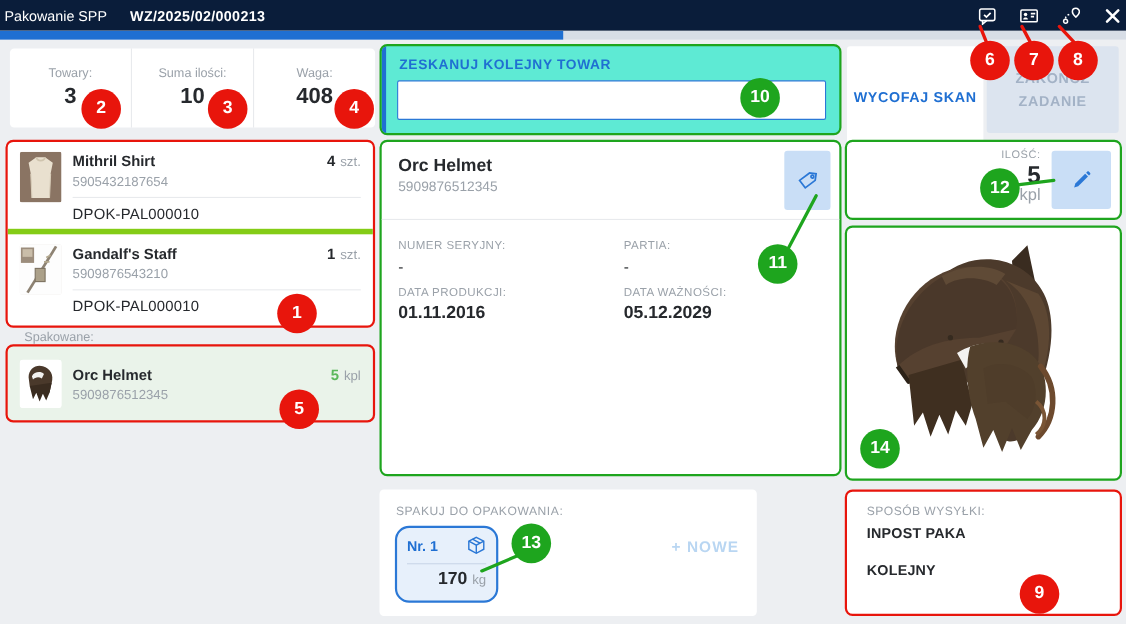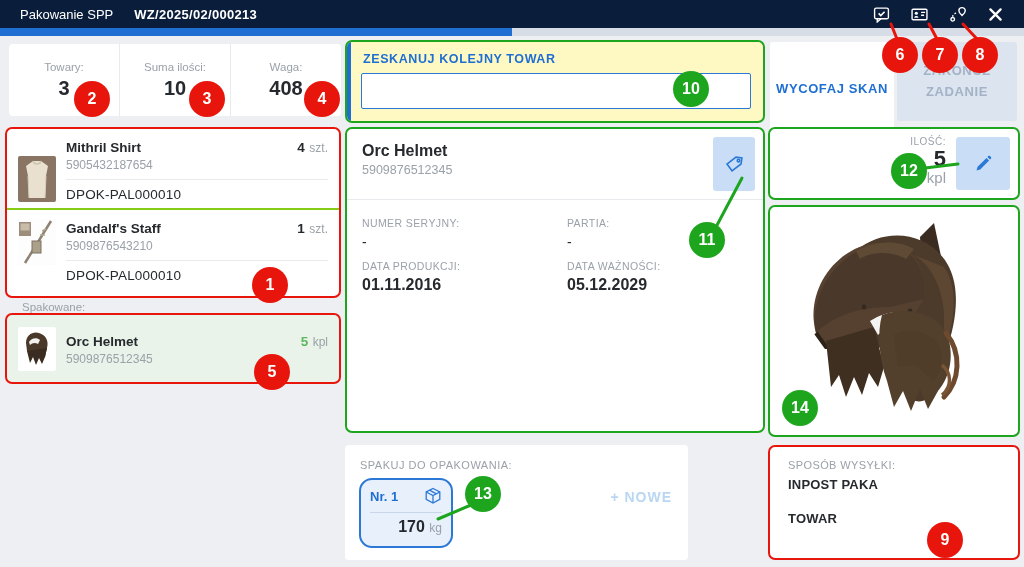--- a/index.html
+++ b/index.html
@@ -7,21 +7,21 @@
   body {
     font-family: "Liberation Sans", sans-serif;
     background:#edeff2;
     position:relative;
     color:#2b2f33;
   }
   
   .topbar{
     position:absolute; left:0; top:0; width:1024px; height:28px;
     background:#0a1d3a; display:flex; align-items:center;
-    padding:0 20px; color:#fff;
+    padding:0 4px; color:#fff;
   }
   .topbar-title{ font-size:13px; }
   .topbar-doc{ font-size:13px; font-weight:bold; margin-left:21px; letter-spacing:.3px;}
   .topbar-icons{ margin-left:auto; display:flex; align-items:center; gap:21px; }
   .tb-icon{ width:17px; height:17px; display:block; cursor:pointer; }
   
   .progress{ position:absolute; left:0; top:28px; width:1024px; height:8px; background:#d7dde6; }
   .progress-fill{ height:100%; background:#1f6fd2; }
   
   .card{ position:absolute; background:#fff; border-radius:4px; }
@@ -29,40 +29,40 @@
   .annot-green{ border:2px solid #1ea51e; border-radius:7px; }
   
   .stats{ left:9px; top:44px; width:332px; height:72px; display:flex; }
   .stat{ flex:1; display:flex; flex-direction:column; align-items:center; justify-content:center; gap:4px; border-right:1px solid #e8eaed;}
   .stat:last-child{ border-right:none; }
   .stat-label{ font-size:11.5px; color:#9aa1a9; }
   .stat-value{ font-size:20px; font-weight:600; color:#26292d; }
   
   .prod-list{ left:5px; top:127px; width:336px; height:171px; overflow:hidden; }
   .prod-row{ padding:9px 11px 6px 11px; display:flex; gap:10px; cursor:pointer; }
-  .prod-row.first{ border-bottom:2px solid #84cc16;align-items:flex-end; }
+  .prod-row.first{ border-bottom:5px solid #84cc16; }
   .thumb{ width:38px; height:46px; border-radius:2px; overflow:hidden; flex:none; background:#f3f1ee;}
   .thumb svg{ display:block; width:100%; height:100%; }
   .prod-main{ flex:1; min-width:0; }
   .prod-top{ display:flex; justify-content:space-between; align-items:baseline; }
   .prod-name{ font-size:13.5px; font-weight:bold; color:#26292d; }
   .prod-qty b{ font-size:13.5px; color:#26292d; }
   .prod-qty .unit{ font-size:12px; color:#9aa1a9; }
   .prod-ean{ font-size:12px; color:#9aa1a9; margin-top:2px; }
   .prod-divider{ border-top:1px solid #e8eaed; margin-top:7px; }
   .prod-loc{ font-size:13.5px; color:#26292d; margin-top:7px; letter-spacing:.2px; }
   .packed-label{ position:absolute; left:22px; top:301px; font-size:11.5px; color:#9aa1a9; }
   .packed-row{ left:5px; top:313px; width:336px; height:71px; background:#eaf3ea;
     display:flex; align-items:center; gap:10px; padding:0 11px; cursor:pointer; }
   .packed-thumb{ width:38px; height:44px; background:#fff; border-radius:3px; overflow:hidden; flex:none;}
   .packed-main{ flex:1; }
   .packed-qty b{ font-size:13.5px; color:#5cb85c; font-weight:bold; }
   .packed-qty .unit{ font-size:12px; color:#9aa1a9; }
   
-  .scan{ left:345px; top:40px; width:420px; height:83px; background:#fef9c3; overflow:hidden; }
+  .scan{ left:345px; top:40px; width:420px; height:83px; background:#5eead4; overflow:hidden; }
   .scan-stripe{ position:absolute; left:0; top:0; bottom:0; width:4px; background:#1f6fd2; }
   .scan-title{ position:absolute; left:16px; top:10px; color:#1f6fd2; font-weight:bold;
     font-size:12.5px; letter-spacing:.6px; }
   .scan-input{ position:absolute; left:14px; top:31px; width:390px; height:36px;
     border:1px solid #2b78d6; border-radius:2px; font-size:14px; padding:0 8px; outline:none;
     font-family:"Liberation Sans",sans-serif; }
   
   .btn-withdraw{ position:absolute; left:770px; top:42px; width:124px; height:95px;
     background:#fff; border:none; border-radius:3px; color:#1f6fd2; font-weight:bold;
     font-size:13px; letter-spacing:.6px; line-height:1.55; cursor:pointer;
@@ -331,21 +331,21 @@
       <b>170</b> <span class="wu">kg</span>
     </div>
   </div>
   <button class="new-pkg">+ NOWE</button>
 </div>
 
 <div class="card ship-panel annot-red">
   <div class="ship-label">SPOSÓB WYSYŁKI:</div>
   <div class="ship-val">INPOST PAKA</div>
   <div class="ship-gap"></div>
-  <div class="ship-val">TOWAR</div>
+  <div class="ship-val">KOLEJNY</div>
 </div>
 
 <div class="annot-layer">
   <svg class="lines-svg">
     <g stroke="#e8150c" stroke-width="3" stroke-linecap="round">
       <line x1="897" y1="39" x2="891" y2="24"></line>
       <line x1="937" y1="39" x2="929" y2="24"></line>
       <line x1="977" y1="39" x2="963" y2="24"></line>
     </g>
     <g stroke="#1ea51e" stroke-width="3" stroke-linecap="round">

